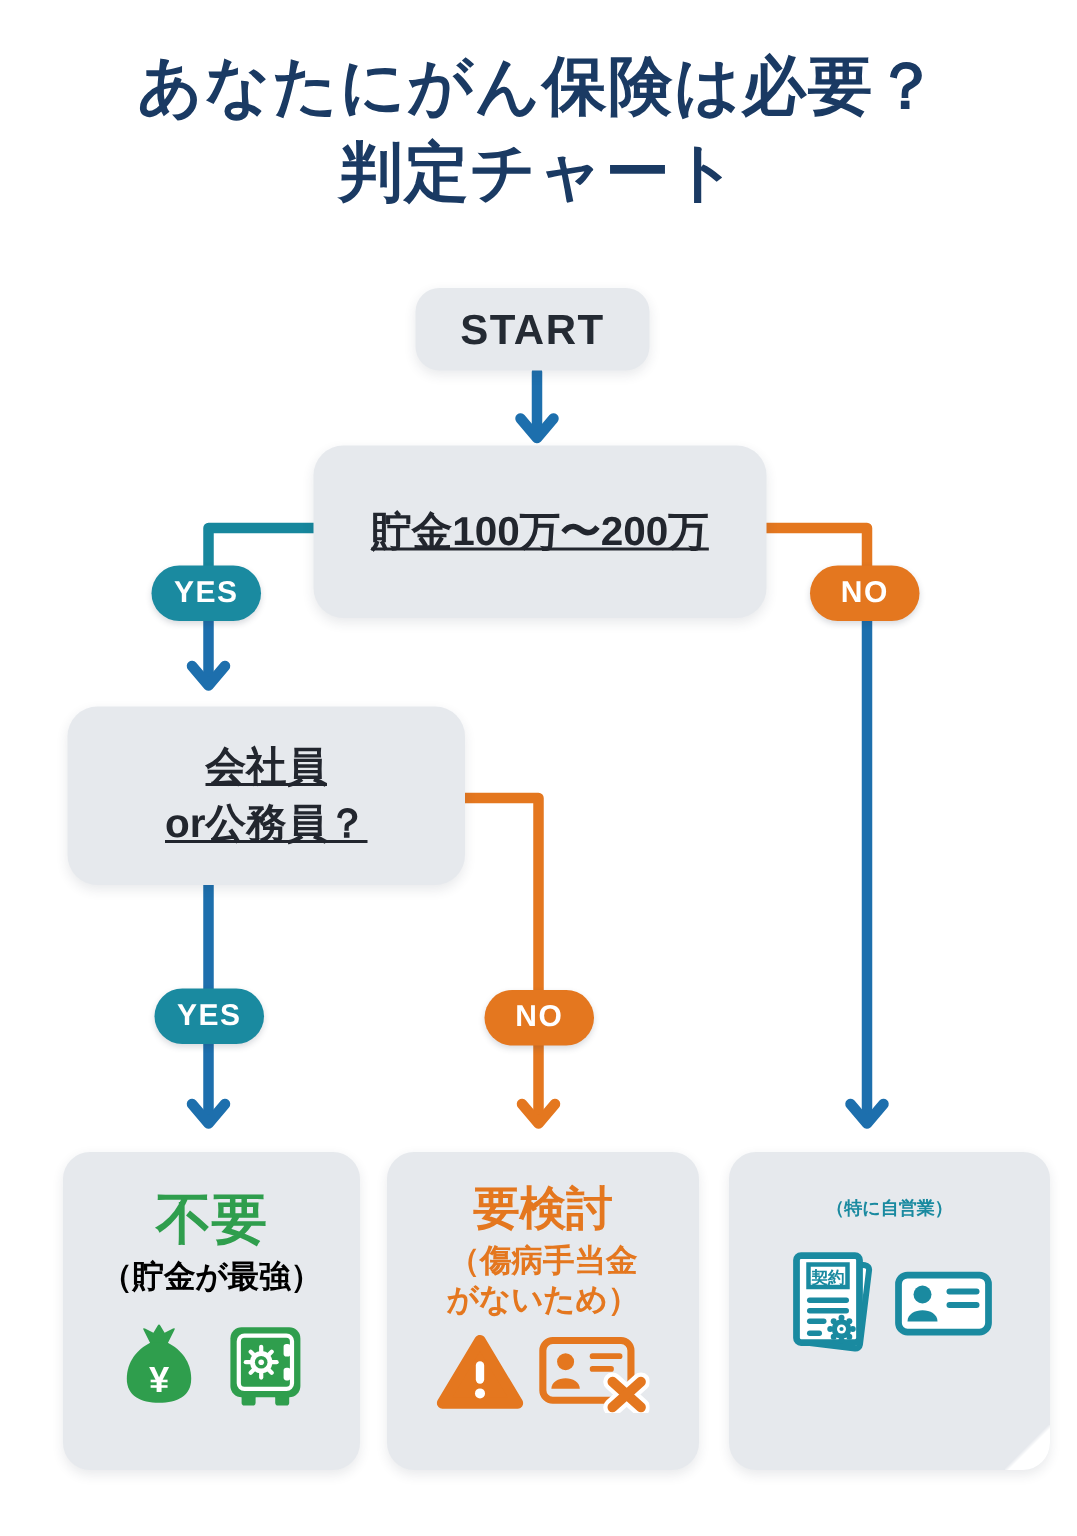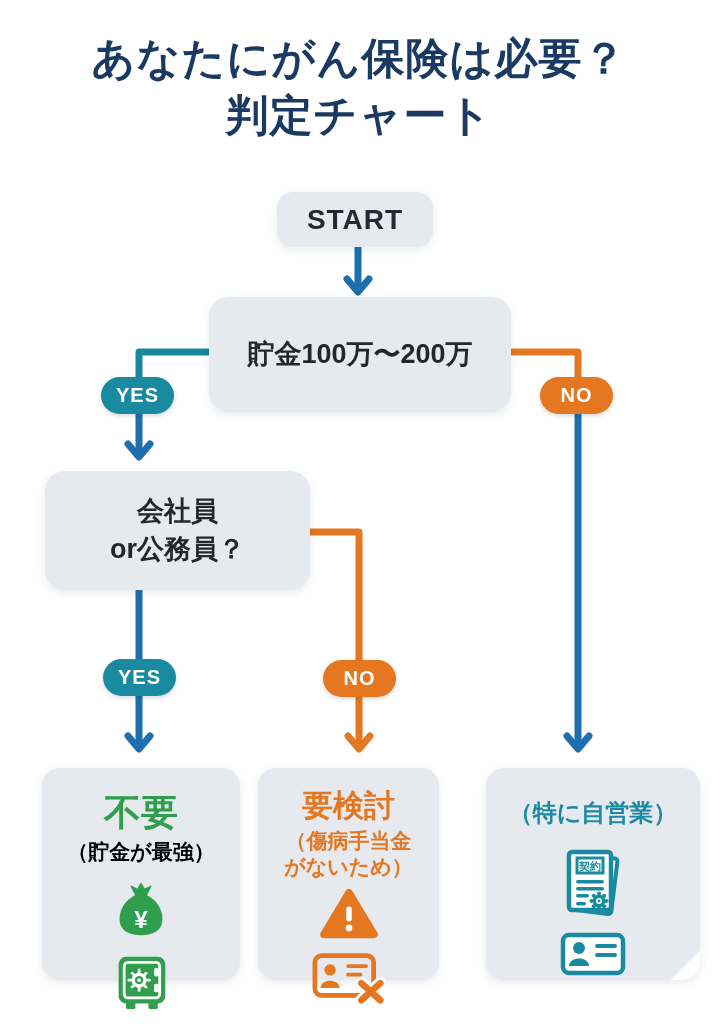--- a/index.html
+++ b/index.html
@@ -45,21 +45,21 @@
   .node.start{
     left:277px;top:192px;width:156px;height:55px;
     border-radius:16px;
   }
   .start-label{
     font-size:28px;font-weight:800;color:#242a33;letter-spacing:1px;
   }
   .node.q1{left:209px;top:297px;width:302px;height:115px;}
   .node.q2{left:45px;top:471px;width:265px;height:119px;}
   .q-text{
-    font-size:27px;font-weight:800;color:#22262e;line-height:1.4;
+    font-size:27px;font-weight:800;color:#22262e;line-height:1.4;text-decoration:underline;
   }
   .q-text span{display:block;}
   .badge{
     position:absolute;
     width:73px;height:37px;
     border-radius:19px;
     display:flex;align-items:center;justify-content:center;
     color:#ffffff;
     font-size:20px;font-weight:800;letter-spacing:1px;
     z-index:3;
@@ -69,34 +69,34 @@
   .badge.no{background:#e4771f;}
   .badge.yes1{left:101px;top:377px;}
   .badge.no1{left:540px;top:377px;}
   .badge.yes2{left:103px;top:659px;}
   .badge.no2{left:323px;top:660px;}
   .node.result{
     justify-content:flex-start;
     border-radius:18px;
   }
   .node.resA{left:42px;top:768px;width:198px;height:212px;padding-top:24px;box-sizing:border-box;}
-  .node.resB{left:258px;top:768px;width:181px;height:212px;padding-top:20px;box-sizing:border-box;}
+  .node.resB{left:258px;top:768px;width:208px;height:212px;padding-top:20px;box-sizing:border-box;}
   .node.resC{left:486px;top:768px;width:214px;height:212px;padding-top:26px;box-sizing:border-box;}
   .res-title{font-weight:800;line-height:1.15;}
   .resA .res-title{font-size:37px;color:#2f9e4d;}
   .resB .res-title{font-size:31px;color:#e4771f;}
   .resC .res-title{font-size:29px;color:#1a8aa0;}
   .res-sub{font-weight:800;line-height:1.25;margin-top:4px;}
   .resA .res-sub{font-size:21px;color:#000000;}
   .resB .res-sub{font-size:21px;color:#e4771f;}
-  .resC .res-sub{font-size:24px;color:#1a8aa0;}
+  .resC .res-sub{font-size:12px;color:#1a8aa0;}
   .res-sub span{display:block;}
   .icon-row{
     display:flex;align-items:center;justify-content:center;
-    gap:14px;margin-top:16px;flex-direction:column;
+    gap:14px;margin-top:16px;
   }
   .resB .icon-row{margin-top:8px;gap:10px;}
   .resC .icon-row{margin-top:20px;gap:10px;}
   .curl{
     position:absolute;right:0;bottom:0;width:30px;height:30px;
     background:linear-gradient(to top left,#ffffff 46%,rgba(255,255,255,0) 52%);
     border-bottom-right-radius:18px;
   }
 </style>
 </head>

